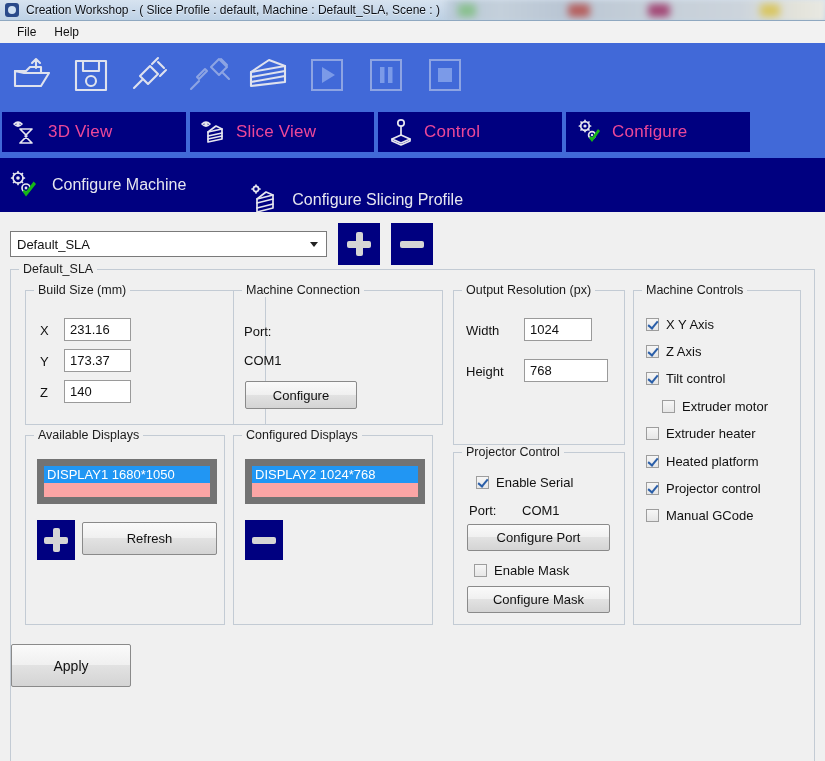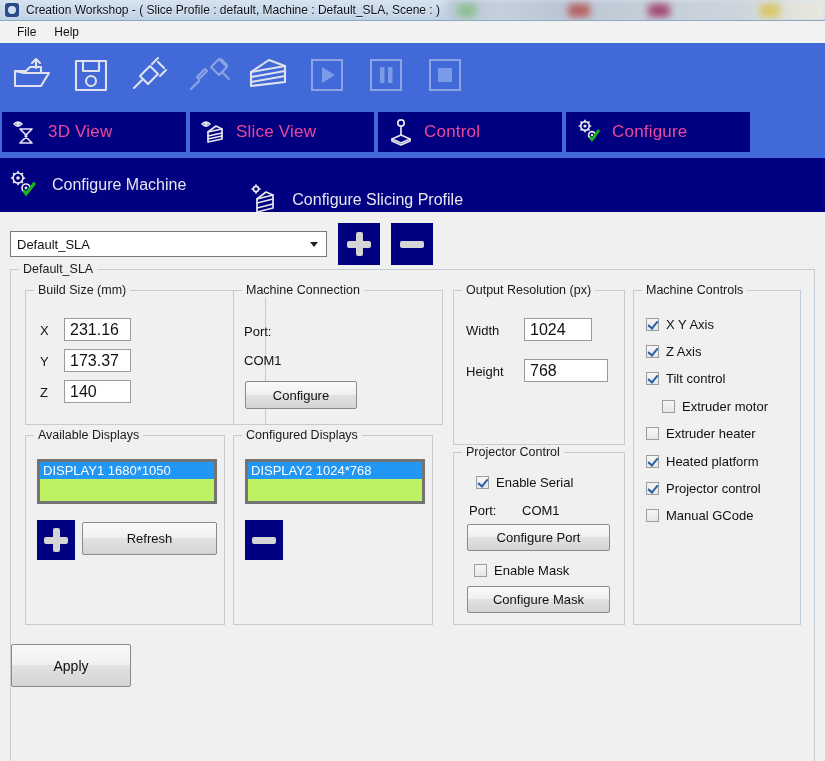--- a/index.html
+++ b/index.html
@@ -143,21 +143,21 @@
   #gb-conn    { left:222px; top:20px; width:210px; height:135px; }
   #gb-res     { left:442px; top:20px; width:172px; height:155px; }
   #gb-ctrl    { left:622px; top:20px; width:168px; height:335px; }
   #gb-avail   { left:14px;  top:165px; width:200px; height:190px; }
   #gb-conf    { left:222px; top:165px; width:200px; height:190px; }
   #gb-proj    { left:442px; top:182px; width:172px; height:173px; }
 
   .lbl { position:absolute; font-size:13px; color:#111; white-space:nowrap; }
   .tbox {
     position:absolute; background:#fff; border:1px solid #9a9a9a;
-    font-size:16px; color:#111; padding:2px 5px; line-height:17px;
+    font-size:13px; color:#111; padding:2px 5px; line-height:17px;
   }
 
   .btn {
     position:absolute;
     background:linear-gradient(to bottom,#fafafa 0%,#f0f0f0 48%,#e2e2e2 50%,#d4d4d4 100%);
     border:1px solid #8a8a8a; border-radius:2px;
     font-size:13px; color:#111; display:flex; align-items:center; justify-content:center;
     cursor:default;
   }
 
@@ -167,21 +167,21 @@
     background:linear-gradient(to bottom,#f6f6f6,#e6e6e6);
     border:1px solid #9d9d9d;
   }
   .cbbox.checked:after {
     content:""; position:absolute; left:3px; top:0px;
     width:4px; height:8px; border:solid #2a5ea8; border-width:0 2px 2px 0;
     transform:rotate(40deg);
   }
 
   .listbox {
-    position:absolute; background:#bef264; border:3px solid #737373; overflow:hidden;
+    position:absolute; background:#fca5a5; border:7px solid #737373; overflow:hidden;
   }
   .listbox .li { font-size:13px; color:#111; padding:1px 3px; white-space:nowrap; }
   .listbox .li.sel { background:#2196f3; color:#fff; }
 
   svg .s { fill:none; stroke:#dfe2ee; stroke-width:2.1; stroke-linejoin:round; stroke-linecap:round; }
   svg .sd { fill:none; stroke:#8da4e3; stroke-width:2.1; stroke-linejoin:round; stroke-linecap:round; }
   svg .f  { fill:#7b9ae8; }
   svg .bx { fill:none; stroke:#8da4e3; stroke-width:2; }
   svg .w { fill:none; stroke:#e6e6ef; stroke-width:1.7; stroke-linejoin:round; stroke-linecap:round; }
   svg .wf { fill:#e6e6ef; }

